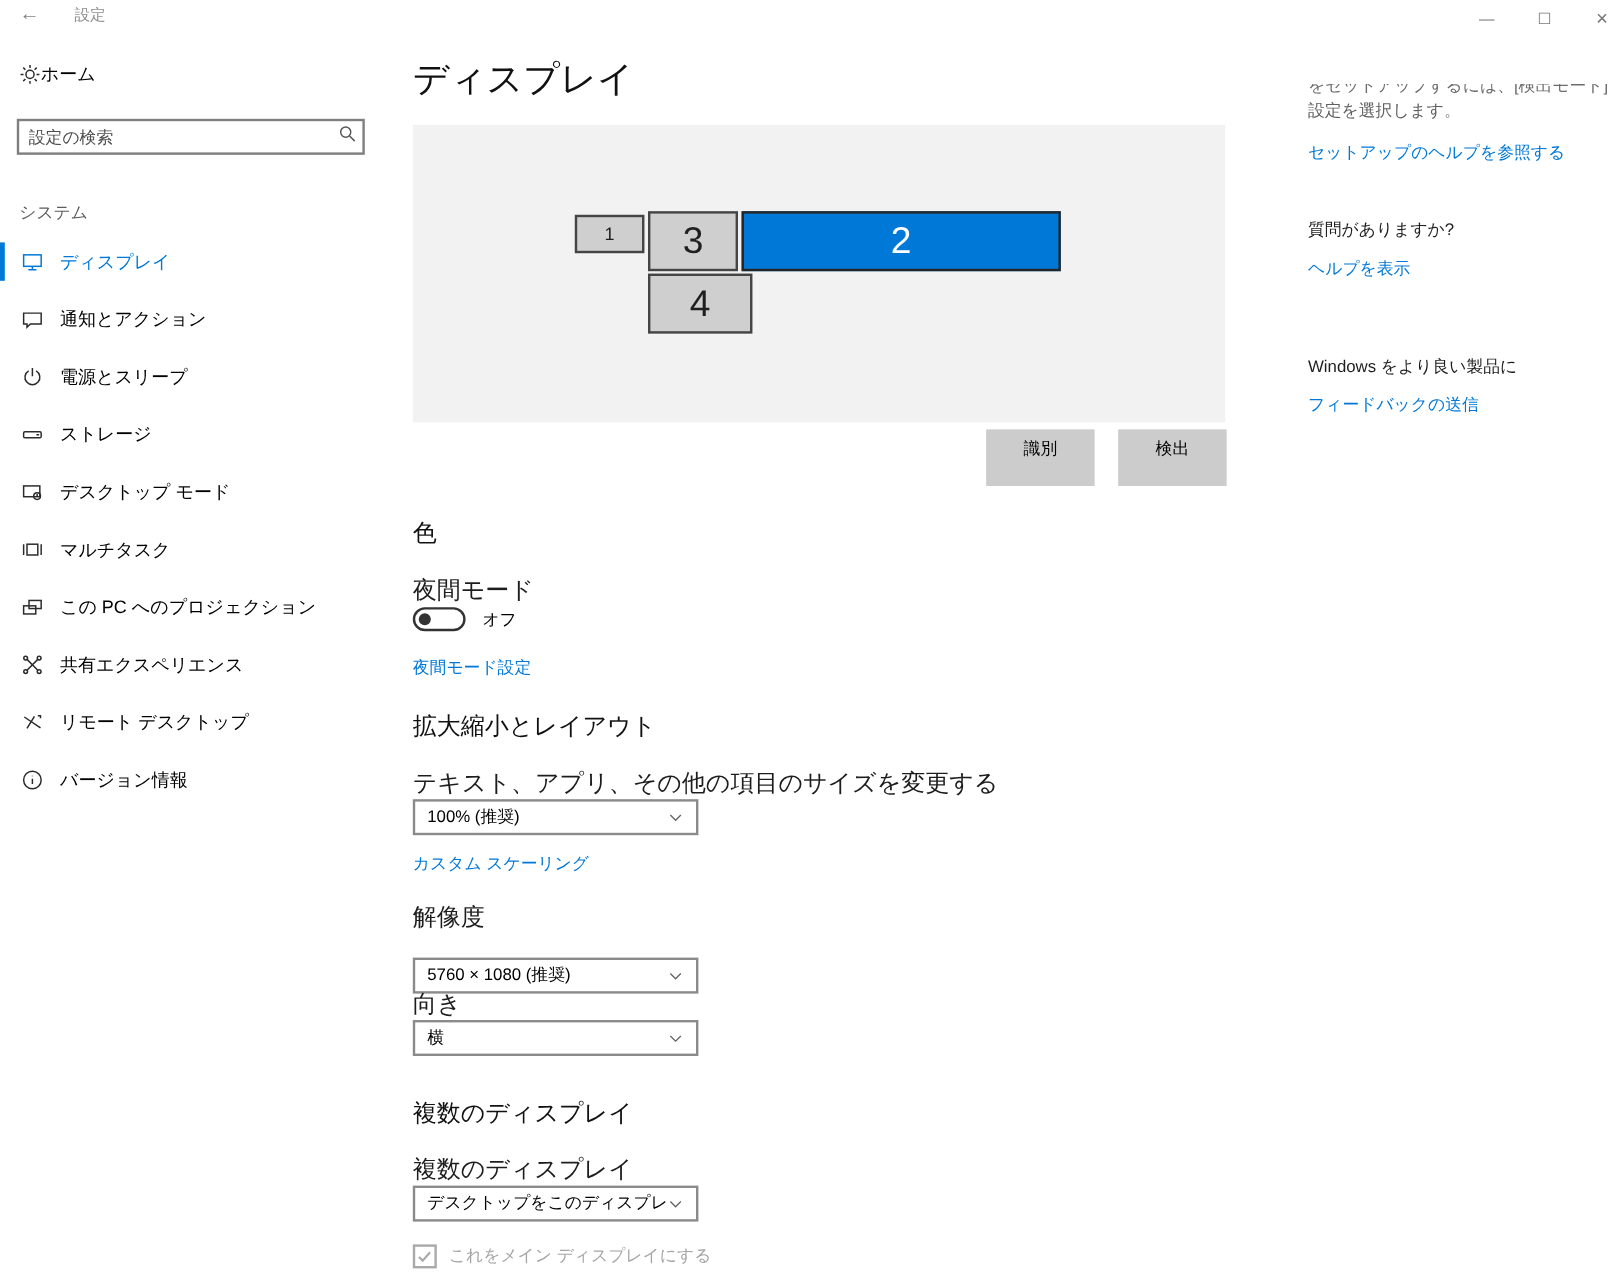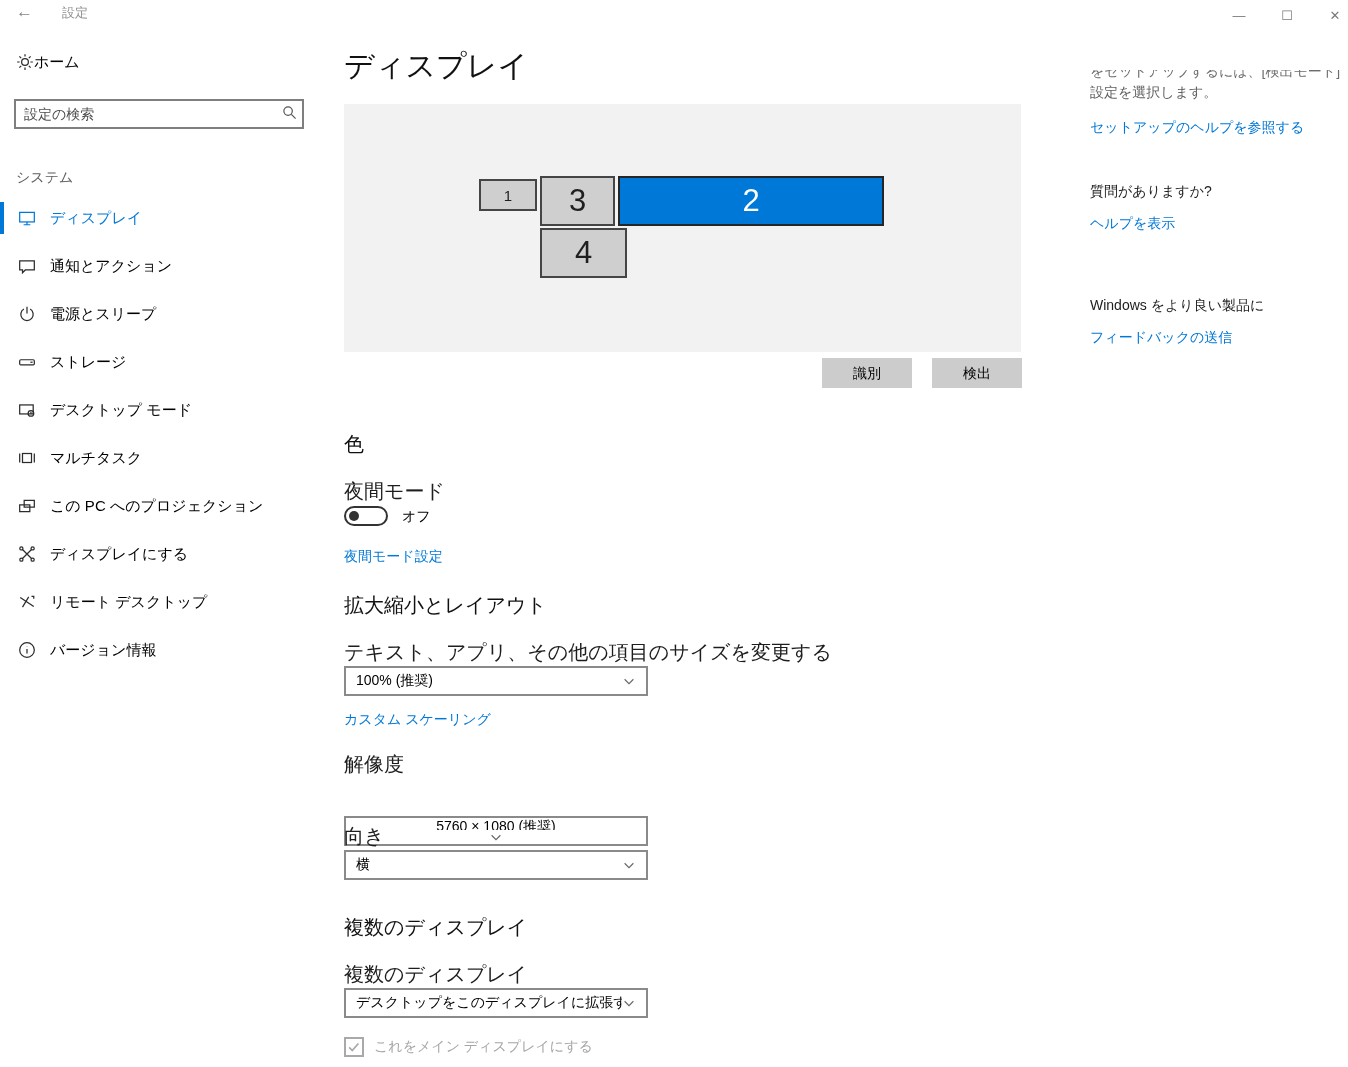--- a/index.html
+++ b/index.html
@@ -37,39 +37,39 @@
 
   
   .page-title { position:absolute; left:344px; top:46px; font-size:30px; font-weight:300; color:#111; }
   .monitor-canvas { position:absolute; left:344px; top:104px; width:677px; height:248px; background:#f2f2f2; }
   .mon { position:absolute; background:#cfcfcf; border:2px solid #454545; display:flex; align-items:center;
          justify-content:center; color:#1f1f1f; font-weight:300; cursor:pointer; }
   .mon-1 { left:135px; top:75px;  width:58px;  height:32px; font-size:15px; }
   .mon-3 { left:196px; top:72px;  width:75px;  height:50px; font-size:31px; }
   .mon-2 { left:274px; top:72px;  width:266px; height:50px; font-size:31px; background:#0078d7; border-color:#262626; color:#fff; }
   .mon-4 { left:196px; top:124px; width:87px;  height:50px; font-size:31px; }
-  .gray-btn { position:absolute; top:358px; width:90px; height:30px; background:#cccccc; border:2px solid #cccccc;
+  .gray-btn { position:absolute; top:358px; width:90px; height:47px; background:#cccccc; border:2px solid #cccccc;
               font-size:14px; text-align:center; line-height:26px; cursor:pointer; font-family:"Liberation Sans",sans-serif; }
   .btn-identify { left:822px; }
   .btn-detect   { left:932px; }
 
   .sec-header { position:absolute; left:344px; font-size:20px; color:#111; }
   .field-label { position:absolute; left:344px; font-size:20px; color:#1d1d1d; }
   .link { position:absolute; left:344px; font-size:14px; color:#0078d7; cursor:pointer; }
 
   .toggle { position:absolute; left:344px; top:506px; width:44px; height:20px; border:2px solid #333;
             border-radius:10px; background:#fff; cursor:pointer; }
   .toggle .knob { position:absolute; left:3px; top:3px; width:10px; height:10px; border-radius:50%; background:#333; }
   .toggle-state { position:absolute; left:402px; top:508px; font-size:14px; }
 
-  .dropdown { position:absolute; left:344px; width:304px; height:30px; border:2px solid #8a8a8a; background:#fff;
+  .dropdown { position:absolute; left:344px; width:238px; height:30px; border:2px solid #8a8a8a; background:#fff;
               display:flex; align-items:center; font-size:14px; padding:0 10px; cursor:pointer; }
   .dropdown .dd-value { flex:1; overflow:hidden; white-space:nowrap; }
   .dropdown svg { width:14px; height:14px; stroke:#666; fill:none; stroke-width:1.3; flex:0 0 14px; }
-  .dd-scale { top:666px; } .dd-res { top:816px;flex-direction:column; } .dd-orient { top:850px; } .dd-multi { top:988px; }
+  .dd-scale { top:666px; } .dd-res { top:798px; } .dd-orient { top:850px; } .dd-multi { top:988px; }
 
   .check-row { position:absolute; left:344px; top:1037px; display:flex; align-items:center; gap:10px; }
   .checkbox { width:20px; height:20px; border:2px solid #a9a9a9; display:flex; align-items:center; justify-content:center; }
   .checkbox svg { width:14px; height:14px; stroke:#a9a9a9; fill:none; stroke-width:2; }
   .check-label { font-size:14px; color:#a6a6a6; }
 
   
   .right-panel { position:absolute; left:1090px; top:70px; width:250px; }
   .clip-line { height:14px; overflow:hidden; position:relative; }
   .clip-line span { position:absolute; top:-7px; left:0; font-size:14px; color:#6c6c6c; white-space:nowrap; }
@@ -183,21 +183,21 @@
     <div class="nav-item">
       <span class="nav-icon">
         <svg viewBox="0 0 16 16">
             <circle cx="3" cy="3" r="1.4"></circle>
             <circle cx="13" cy="3" r="1.4"></circle>
             <circle cx="3" cy="13" r="1.4"></circle>
             <circle cx="13" cy="13" r="1.4"></circle>
             <path d="M4 4l8 8M12 4L4 12"></path>
           </svg>
       </span>
-      <span>ディスプレイにする</span>
+      <span>共有エクスペリエンス</span>
     </div>
     <div class="nav-item">
       <span class="nav-icon">
         <svg viewBox="0 0 16 16">
             <path d="M2 4l12 8M9.5 3.5L4 12.5M12 3h2v2"></path>
           </svg>
       </span>
       <span>リモート デスクトップ</span>
     </div>
     <div class="nav-item">

